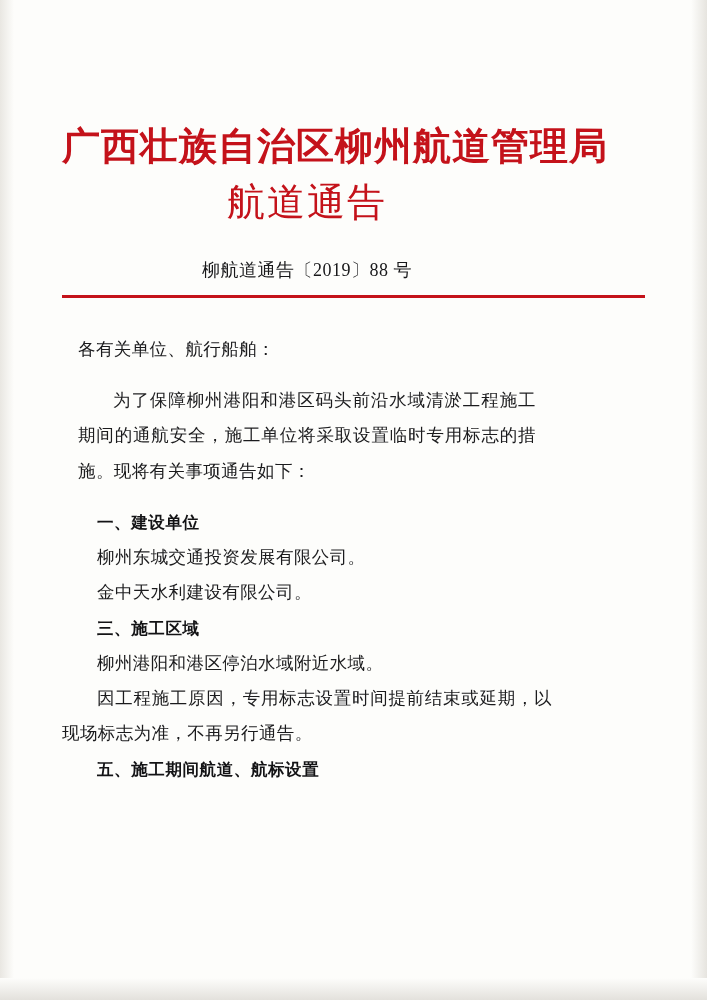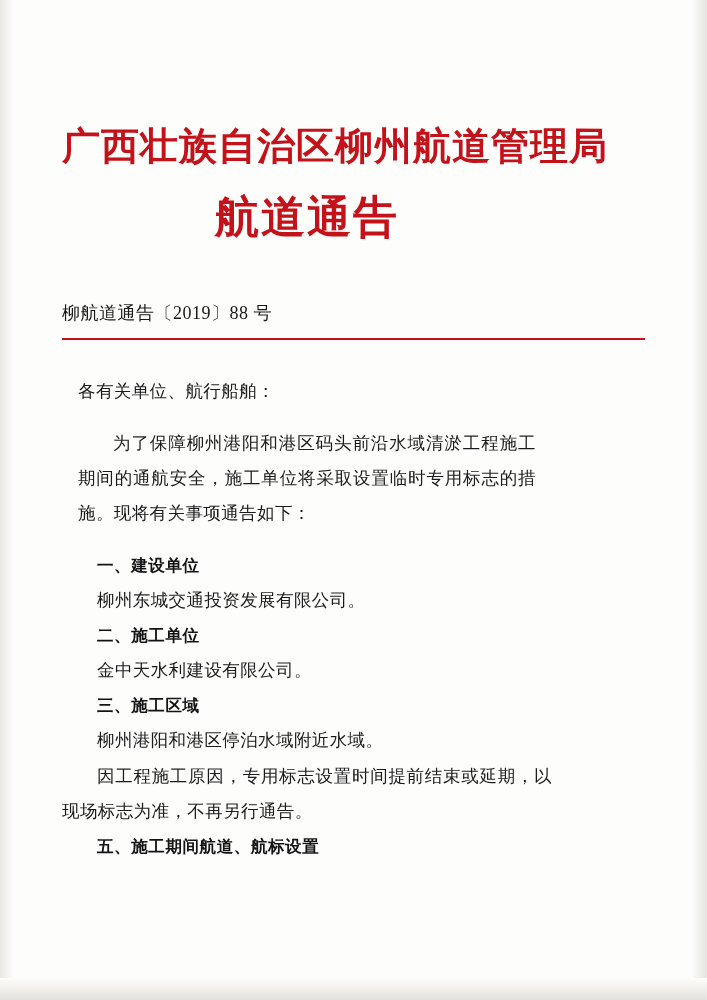--- a/index.html
+++ b/index.html
@@ -57,29 +57,30 @@
     font-weight: bold;
     font-size: 38px;
     line-height: 1.45;
     letter-spacing: 1px;
     white-space: nowrap;
   }
   .doc-title-line2 {
     text-align: center;
     color: #c4121a;
     font-family: "DejaVu Serif", serif;
-    font-weight: bold;
-    font-size: 44px;
+    font-weight: normal;
+    font-size: 38px;
     line-height: 1.45;
     letter-spacing: 2px;
-    margin-top: 12px;
+    margin-top: 2px;
   }
 
   .doc-number {
-    margin-top: 52px;
+    margin-top: 28px;
+    text-align: center;
     color: #18181a;
     font-size: 18px;
     font-family: "Liberation Serif", serif;
     letter-spacing: 0.5px;
   }
 
   .red-rule {
     margin: 13px auto 0 auto;
     width: 583px;
     height: 2.5px;
@@ -132,21 +133,20 @@
     <div class="doc-number">柳航道通告〔2019〕88 号</div>
     <div class="red-rule"></div>
 
     <div class="body-text">
       <p class="p">各有关单位、航行船舶：</p>
       <p class="p indent2">为了保障柳州港阳和港区码头前沿水域清淤工程施工期间的通航安全，施工单位将采取设置临时专用标志的措施。现将有关事项通告如下：</p>
 
       <p class="heading-item">一、建设单位</p>
       <p class="sub-line">柳州东城交通投资发展有限公司。</p>
 
-      <p class="heading-item">二、施工单位</p>
       <p class="sub-line">金中天水利建设有限公司。</p>
 
       <p class="heading-item">三、施工区域</p>
       <p class="sub-line">柳州港阳和港区停泊水域附近水域。</p>
 
       <p class="sub-line">因工程施工原因，专用标志设置时间提前结束或延期，以现场标志为准，不再另行通告。</p>
 
       <p class="heading-item">五、施工期间航道、航标设置</p>
     </div>
   </div>

